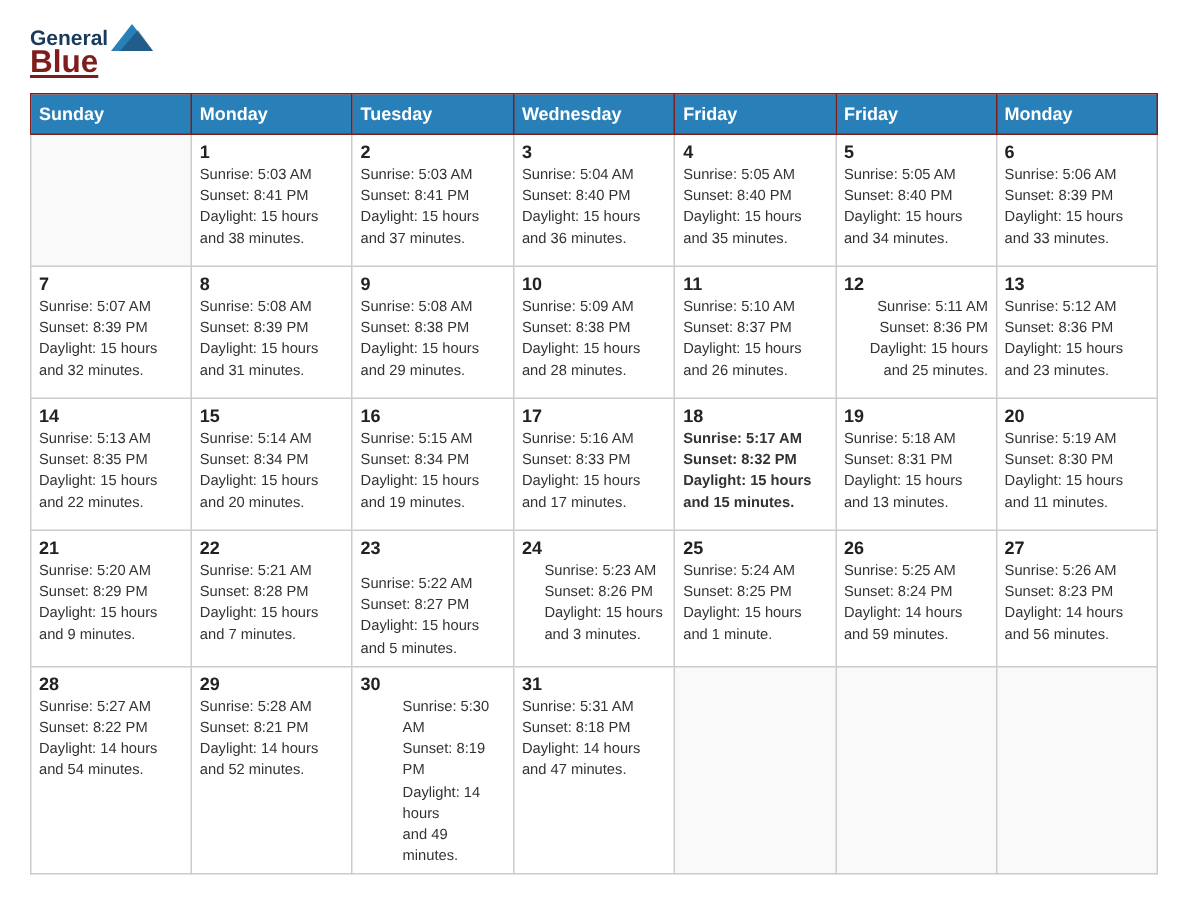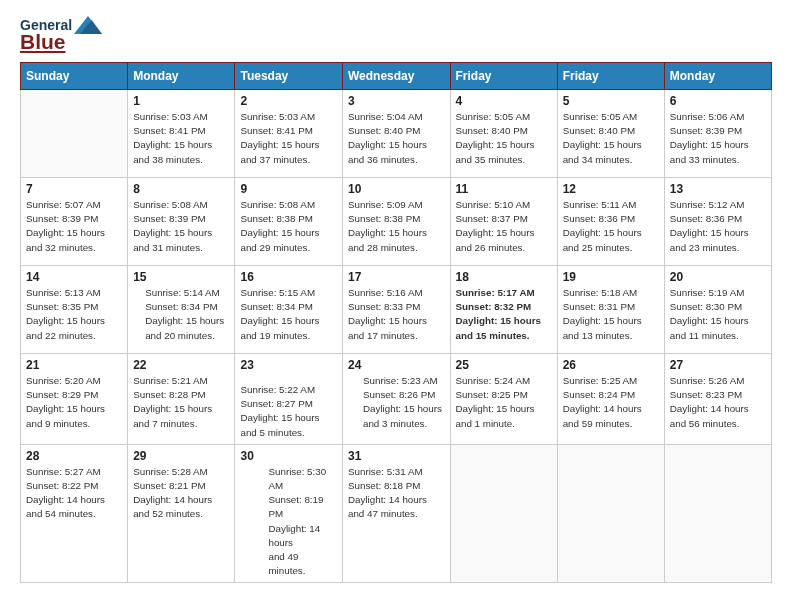--- a/index.html
+++ b/index.html
@@ -180,21 +180,21 @@
         </td>
         <td>
           <span class="day-num">11</span>
           <div class="day-info" style="white-space: pre-line;">Sunrise: 5:10 AM
 Sunset: 8:37 PM
 Daylight: 15 hours
 and 26 minutes.</div>
         </td>
         <td>
           <span class="day-num">12</span>
-          <div class="day-info" style="white-space: pre-line;">Sunrise: 5:11 AM
+          <div class="day-info" style="white-space: pre-line; text-align: right;">Sunrise: 5:11 AM
 Sunset: 8:36 PM
 Daylight: 15 hours
 and 25 minutes.</div>
         </td>
         <td>
           <span class="day-num">13</span>
           <div class="day-info" style="white-space: pre-line;">Sunrise: 5:12 AM
 Sunset: 8:36 PM
 Daylight: 15 hours
 and 23 minutes.</div>
@@ -203,21 +203,21 @@
       <tr>
         <td>
           <span class="day-num">14</span>
           <div class="day-info" style="white-space: pre-line;">Sunrise: 5:13 AM
 Sunset: 8:35 PM
 Daylight: 15 hours
 and 22 minutes.</div>
         </td>
         <td>
           <span class="day-num">15</span>
-          <div class="day-info" style="white-space: pre-line; margin-left: 12px;">Sunrise: 5:14 AM
+          <div class="day-info" style="white-space: pre-line;">Sunrise: 5:14 AM
 Sunset: 8:34 PM
 Daylight: 15 hours
 and 20 minutes.</div>
         </td>
         <td>
           <span class="day-num">16</span>
           <div class="day-info" style="white-space: pre-line;">Sunrise: 5:15 AM
 Sunset: 8:34 PM
 Daylight: 15 hours
 and 19 minutes.</div>

